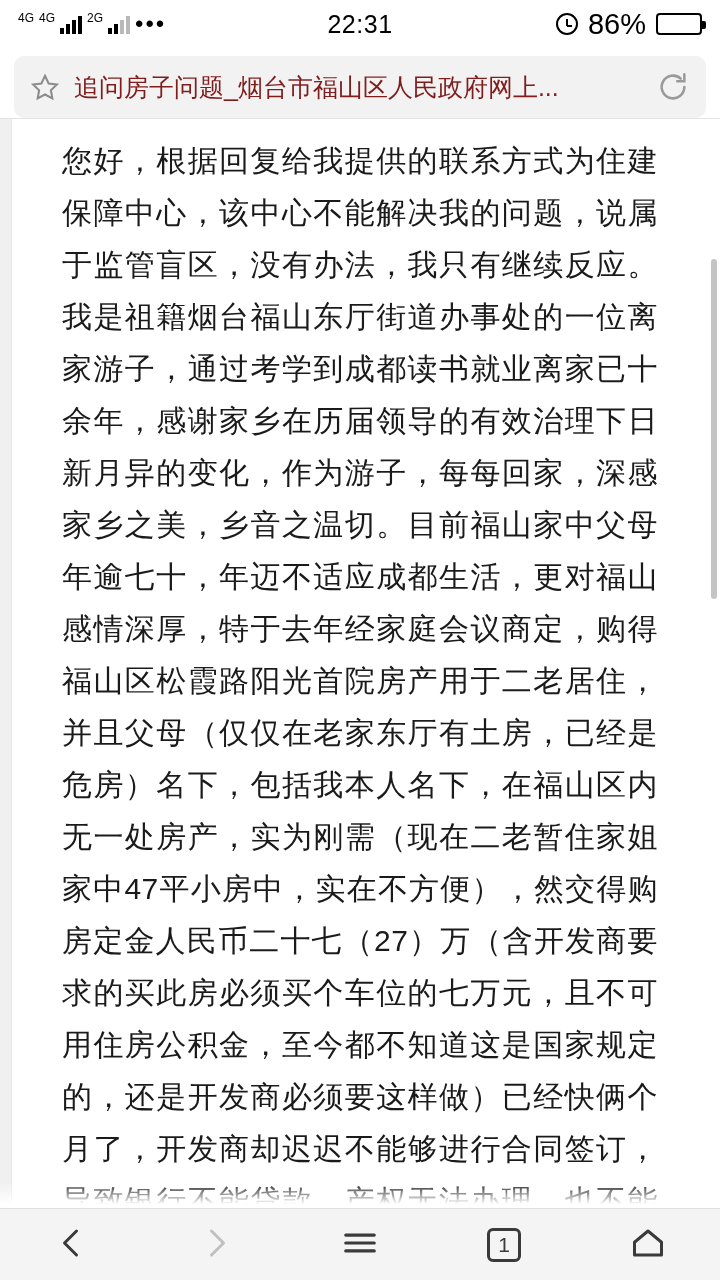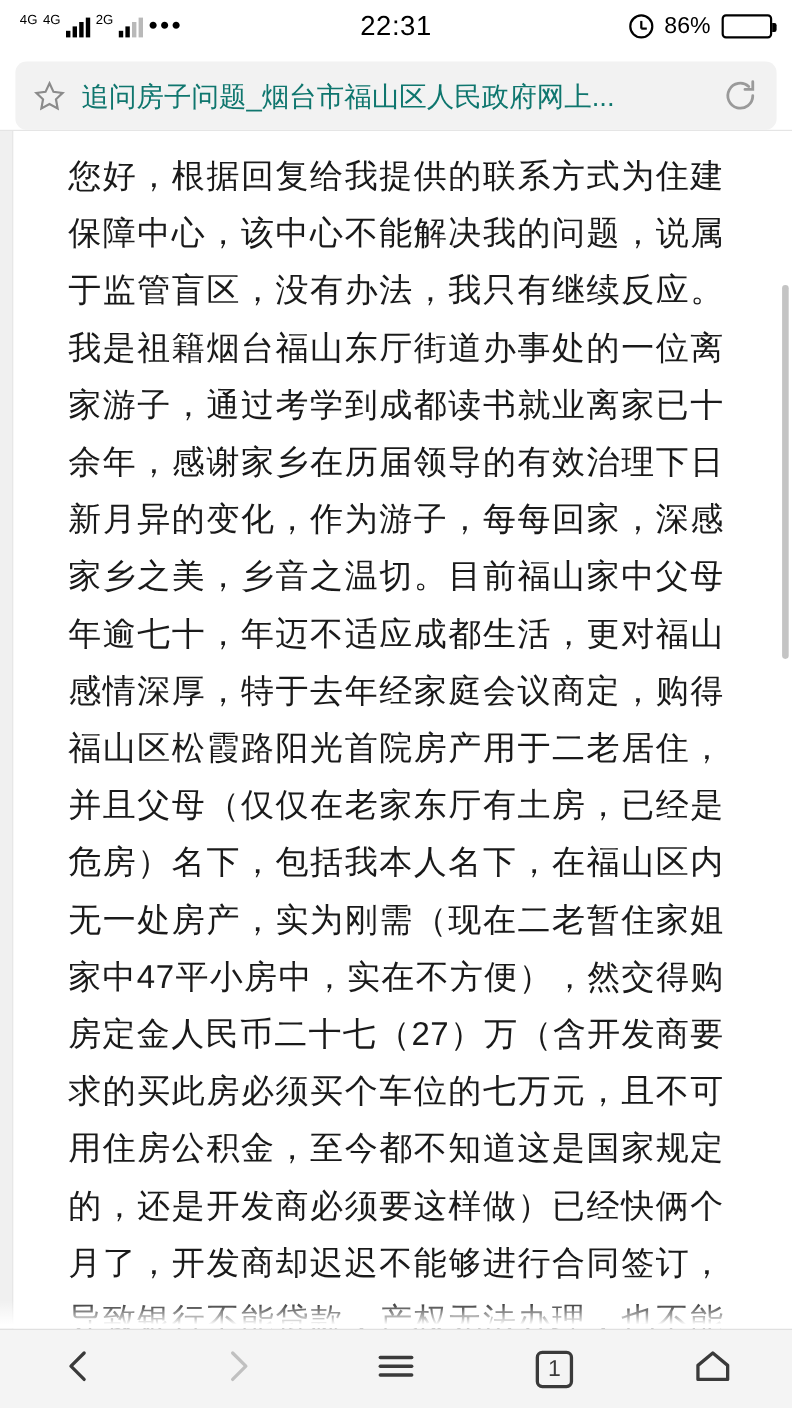--- a/index.html
+++ b/index.html
@@ -62,21 +62,21 @@
     position: relative;
   }
   .alarm::before {
     content: ""; position: absolute; left: 8px; top: 4px;
     width: 2px; height: 7px; background: #000;
   }
   .alarm::after {
     content: ""; position: absolute; left: 9px; top: 10px;
     width: 5px; height: 2px; background: #000;
   }
-  .batt-pct { font-size: 21px; color: #000; }
+  .batt-pct { font-size: 29px; color: #000; }
   .batt {
     width: 46px; height: 22px;
     border: 2px solid #000; border-radius: 4px;
     position: relative; padding: 2px;
   }
   .batt::after {
     content: ""; position: absolute; right: -6px; top: 6px;
     width: 4px; height: 8px; background: #000; border-radius: 0 2px 2px 0;
   }
   .batt .fill { height: 100%; width: 86%; background: #000; border-radius: 1px; }
@@ -96,21 +96,21 @@
     gap: 14px;
   }
   .star {
     width: 30px; height: 30px;
     flex: 0 0 auto;
     color: #8b8b8b;
   }
   .url-title {
     flex: 1 1 auto;
     font-size: 25px;
-    color: #0f766e;
+    color: #7f1d1d;
     white-space: nowrap;
     overflow: hidden;
     text-overflow: ellipsis;
   }
   .reload {
     width: 34px; height: 34px; flex: 0 0 auto; color: #9a9a9a;
   }
 
   
   .page {

